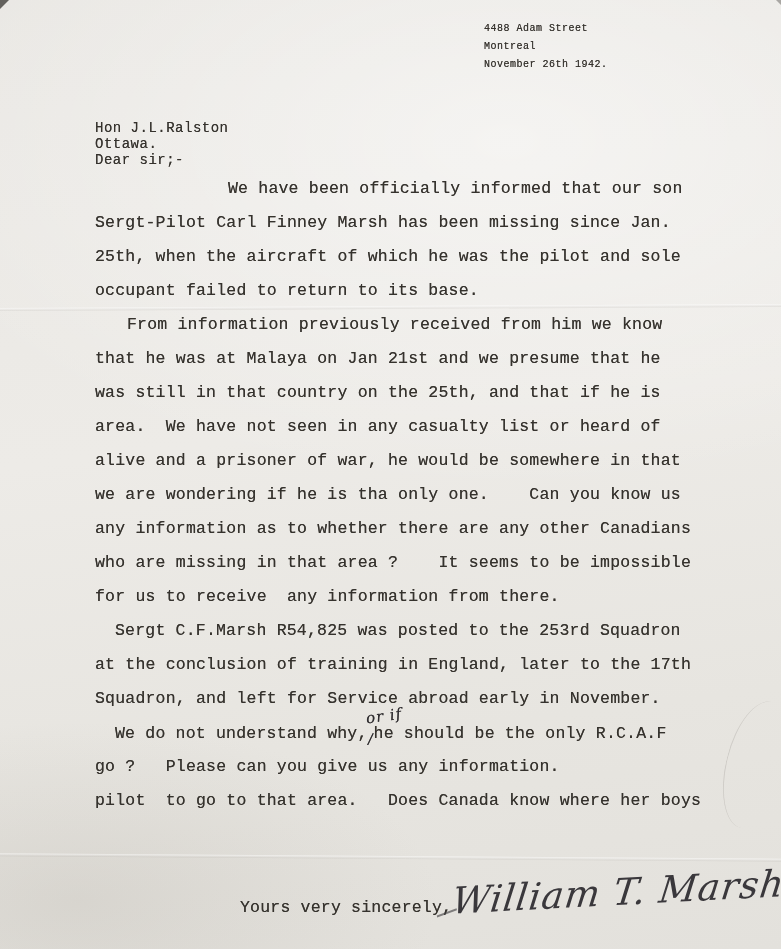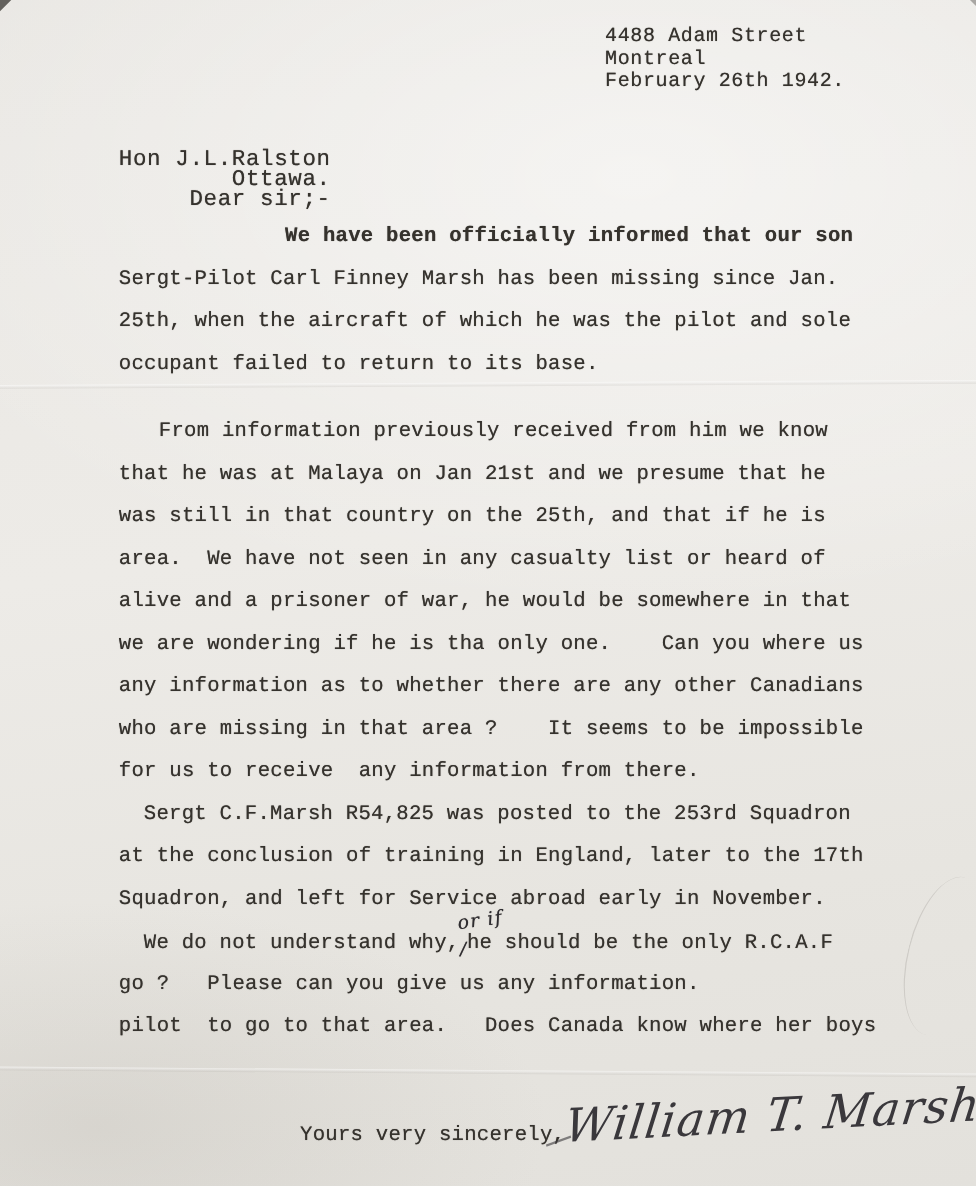--- a/index.html
+++ b/index.html
@@ -23,25 +23,25 @@
   .crease.c2{top:856px;transform:rotate(0.4deg);}
   .edge-crease{position:absolute;right:-6px;top:700px;width:60px;height:130px;pointer-events:none;
     border-left:1px solid rgba(100,95,88,0.18);transform:rotate(14deg);border-radius:50% 0 0 50%;}
   .corner-mark{position:absolute;top:0;left:0;width:0;height:0;pointer-events:none;
     border-top:9px solid #63615d;border-right:9px solid transparent;}
   .corner-mark2{position:absolute;top:0;right:0;width:0;height:0;pointer-events:none;
     border-top:5px solid rgba(99,97,93,0.5);border-left:5px solid transparent;}
 
   .sender{
     position:absolute;left:484px;top:20px;
-    font-size:16px;line-height:18px;white-space:pre;letter-spacing:0.5px;
+    font-size:10px;line-height:18px;white-space:pre;letter-spacing:0.5px;
   }
   .recipient{
     position:absolute;left:95px;top:120px;
-    font-size:18px;line-height:16px;white-space:pre;letter-spacing:0.5px;text-align:right;
+    font-size:14px;line-height:16px;white-space:pre;letter-spacing:0.5px;
   }
   .body-text{
     position:absolute;left:95px;top:172px;width:640px;
     font-size:16.5px;line-height:34px;letter-spacing:0.2px;
   }
   .bline{white-space:pre;height:34px;}
   
   .sender,.recipient,.body-text,.closing{
     text-shadow:0 0 0.6px rgba(53,50,45,0.75);
   }
@@ -75,33 +75,33 @@
 </head>
 <body>
 
 <div class="page">
   <div class="corner-mark"></div>
   <div class="corner-mark2"></div>
   <div class="crease c1"></div>
   <div class="crease c2"></div>
   <div class="edge-crease"></div>
 
-  <div class="sender" id="sender"><div>4488 Adam Street</div><div>Montreal</div><div>February 26th 1942.</div></div>
+  <div class="sender" id="sender"><div>4488 Adam Street</div><div>Montreal</div><div>November 26th 1942.</div></div>
   <div class="recipient" id="recipient"><div>Hon J.L.Ralston</div><div>Ottawa.</div><div>Dear sir;-</div></div>
   <div class="body-text" id="bodytext">
-      <div class="bline" style="padding-left: 133px; font-weight: bold;">We have been officially informed that our son</div>
+      <div class="bline" style="padding-left: 133px;">We have been officially informed that our son</div>
       <div class="bline">Sergt-Pilot Carl Finney Marsh has been missing since Jan.</div>
       <div class="bline">25th, when the aircraft of which he was the pilot and sole</div>
       <div class="bline">occupant failed to return to its base.</div>
-      <div class="bline" style="padding-left: 32px; margin-top: 20px;">From information previously received from him we know</div>
+      <div class="bline" style="padding-left: 32px;">From information previously received from him we know</div>
       <div class="bline">that he was at Malaya on Jan 21st and we presume that he</div>
       <div class="bline">was still in that country on the 25th, and that if he is</div>
       <div class="bline">area.  We have not seen in any casualty list or heard of</div>
       <div class="bline">alive and a prisoner of war, he would be somewhere in that</div>
-      <div class="bline">we are wondering if he is tha only one.    Can you where us</div>
+      <div class="bline">we are wondering if he is tha only one.    Can you know us</div>
       <div class="bline">any information as to whether there are any other Canadians</div>
       <div class="bline">who are missing in that area ?    It seems to be impossible</div>
       <div class="bline">for us to receive  any information from there.</div>
       <div class="bline" style="padding-left: 20px;">Sergt C.F.Marsh R54,825 was posted to the 253rd Squadron</div>
       <div class="bline">at the conclusion of training in England, later to the 17th</div>
       <div class="bline">Squadron, and left for Service abroad early in November.</div>
       <div class="bline" style="padding-left: 20px;"><span>We do not understand why,</span><span class="hw-wrap"><span class="hw">or if</span><span class="caret">∕</span></span><span>he should be the only R.C.A.F</span></div>
       <div class="bline">go ?   Please can you give us any information.</div>
       <div class="bline">pilot  to go to that area.   Does Canada know where her boys</div>
     </div>

